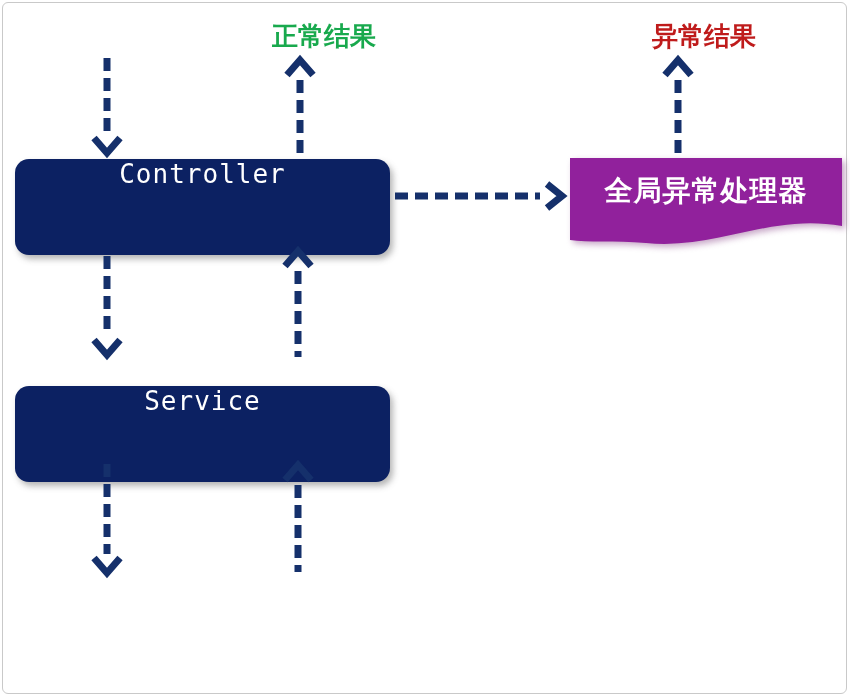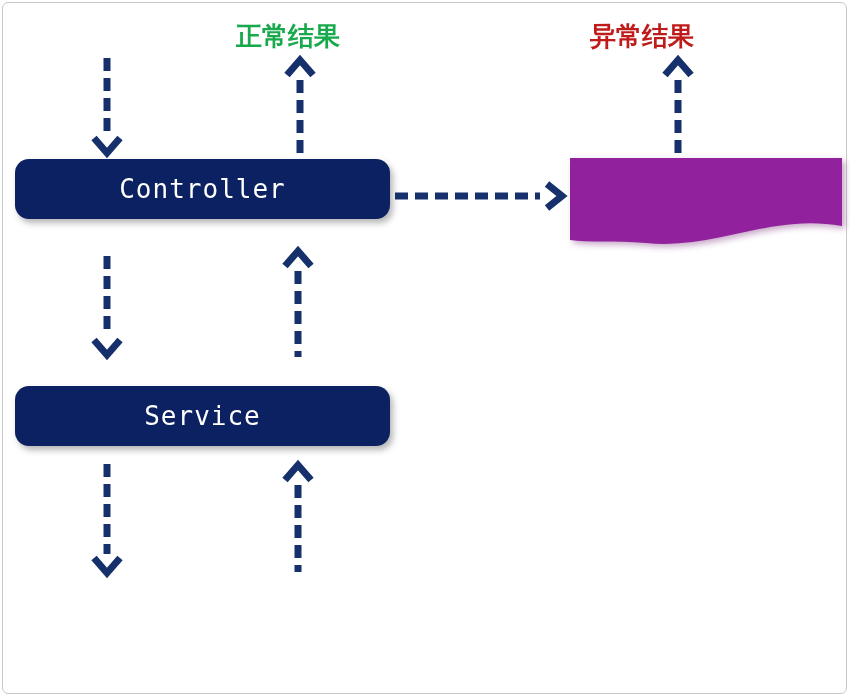--- a/index.html
+++ b/index.html
@@ -23,46 +23,46 @@
   }
   .frame{
     position:absolute;
     left:2px;top:2px;right:3px;bottom:3px;
     border:1px solid var(--frame-border);
     border-radius:6px;
     pointer-events:none;
   }
   .node{
     position:absolute;
-    left:15px;width:375px;height:60px;
+    left:15px;width:375px;height:96px;
     background:var(--node-fill);
     border-radius:14px;
     box-shadow:3px 4px 6px rgba(90,90,90,.45);
-    display:flex;align-items:center;justify-content:center;
+    display:flex;align-items:flex-start;justify-content:center;
   }
   .node .node-label{
     color:var(--node-text);
     font-family:"DejaVu Sans Mono", monospace;
     font-size:26px;
     letter-spacing:1px;
   }
   .node-controller{top:159px;}
   .node-service{top:386px;}
   .node-mapper{top:583px;}
 
   .result-label{
     position:absolute;
     width:140px;top:19px;
-    text-align:left;
+    text-align:right;
     font-size:26px;
     font-weight:600;
     font-family:Liberation Serif, serif;
   }
   .normal-result{left:236px;color:var(--normal-result);}
-  .error-result{left:590px;color:var(--error-result);}
+  .error-result{left:616px;color:var(--error-result);}
 
   .exception-node{
     position:absolute;
     left:570px;top:158px;width:272px;height:90px;
   }
   .exception-node svg{
     position:absolute;left:0;top:0;
     width:272px;height:90px;
     filter:drop-shadow(3px 3px 3px rgba(130,60,130,.45));
   }
@@ -113,20 +113,21 @@
 
   <div class="node node-service">
     <span class="node-label">Service</span>
   </div>
 
 
   <div class="exception-node">
     <svg viewBox="0 0 272 90" preserveAspectRatio="none" aria-hidden="true">
       <path d="M0,0 L272,0 L272,68 C 200,55 148,92 76,85 C 44,82 18,85 0,82 Z"></path>
     </svg>
+    <span class="exception-label">全局异常处理器</span>
   </div>
 
   <svg class="arrows" viewBox="0 0 850 697" aria-hidden="true">
 
     <g>
       <path class="shaft" d="M107,58 V136"></path>
       <path class="head" d="M94,138 L107,153 L120,138"></path>
     </g>
 
     <g>

